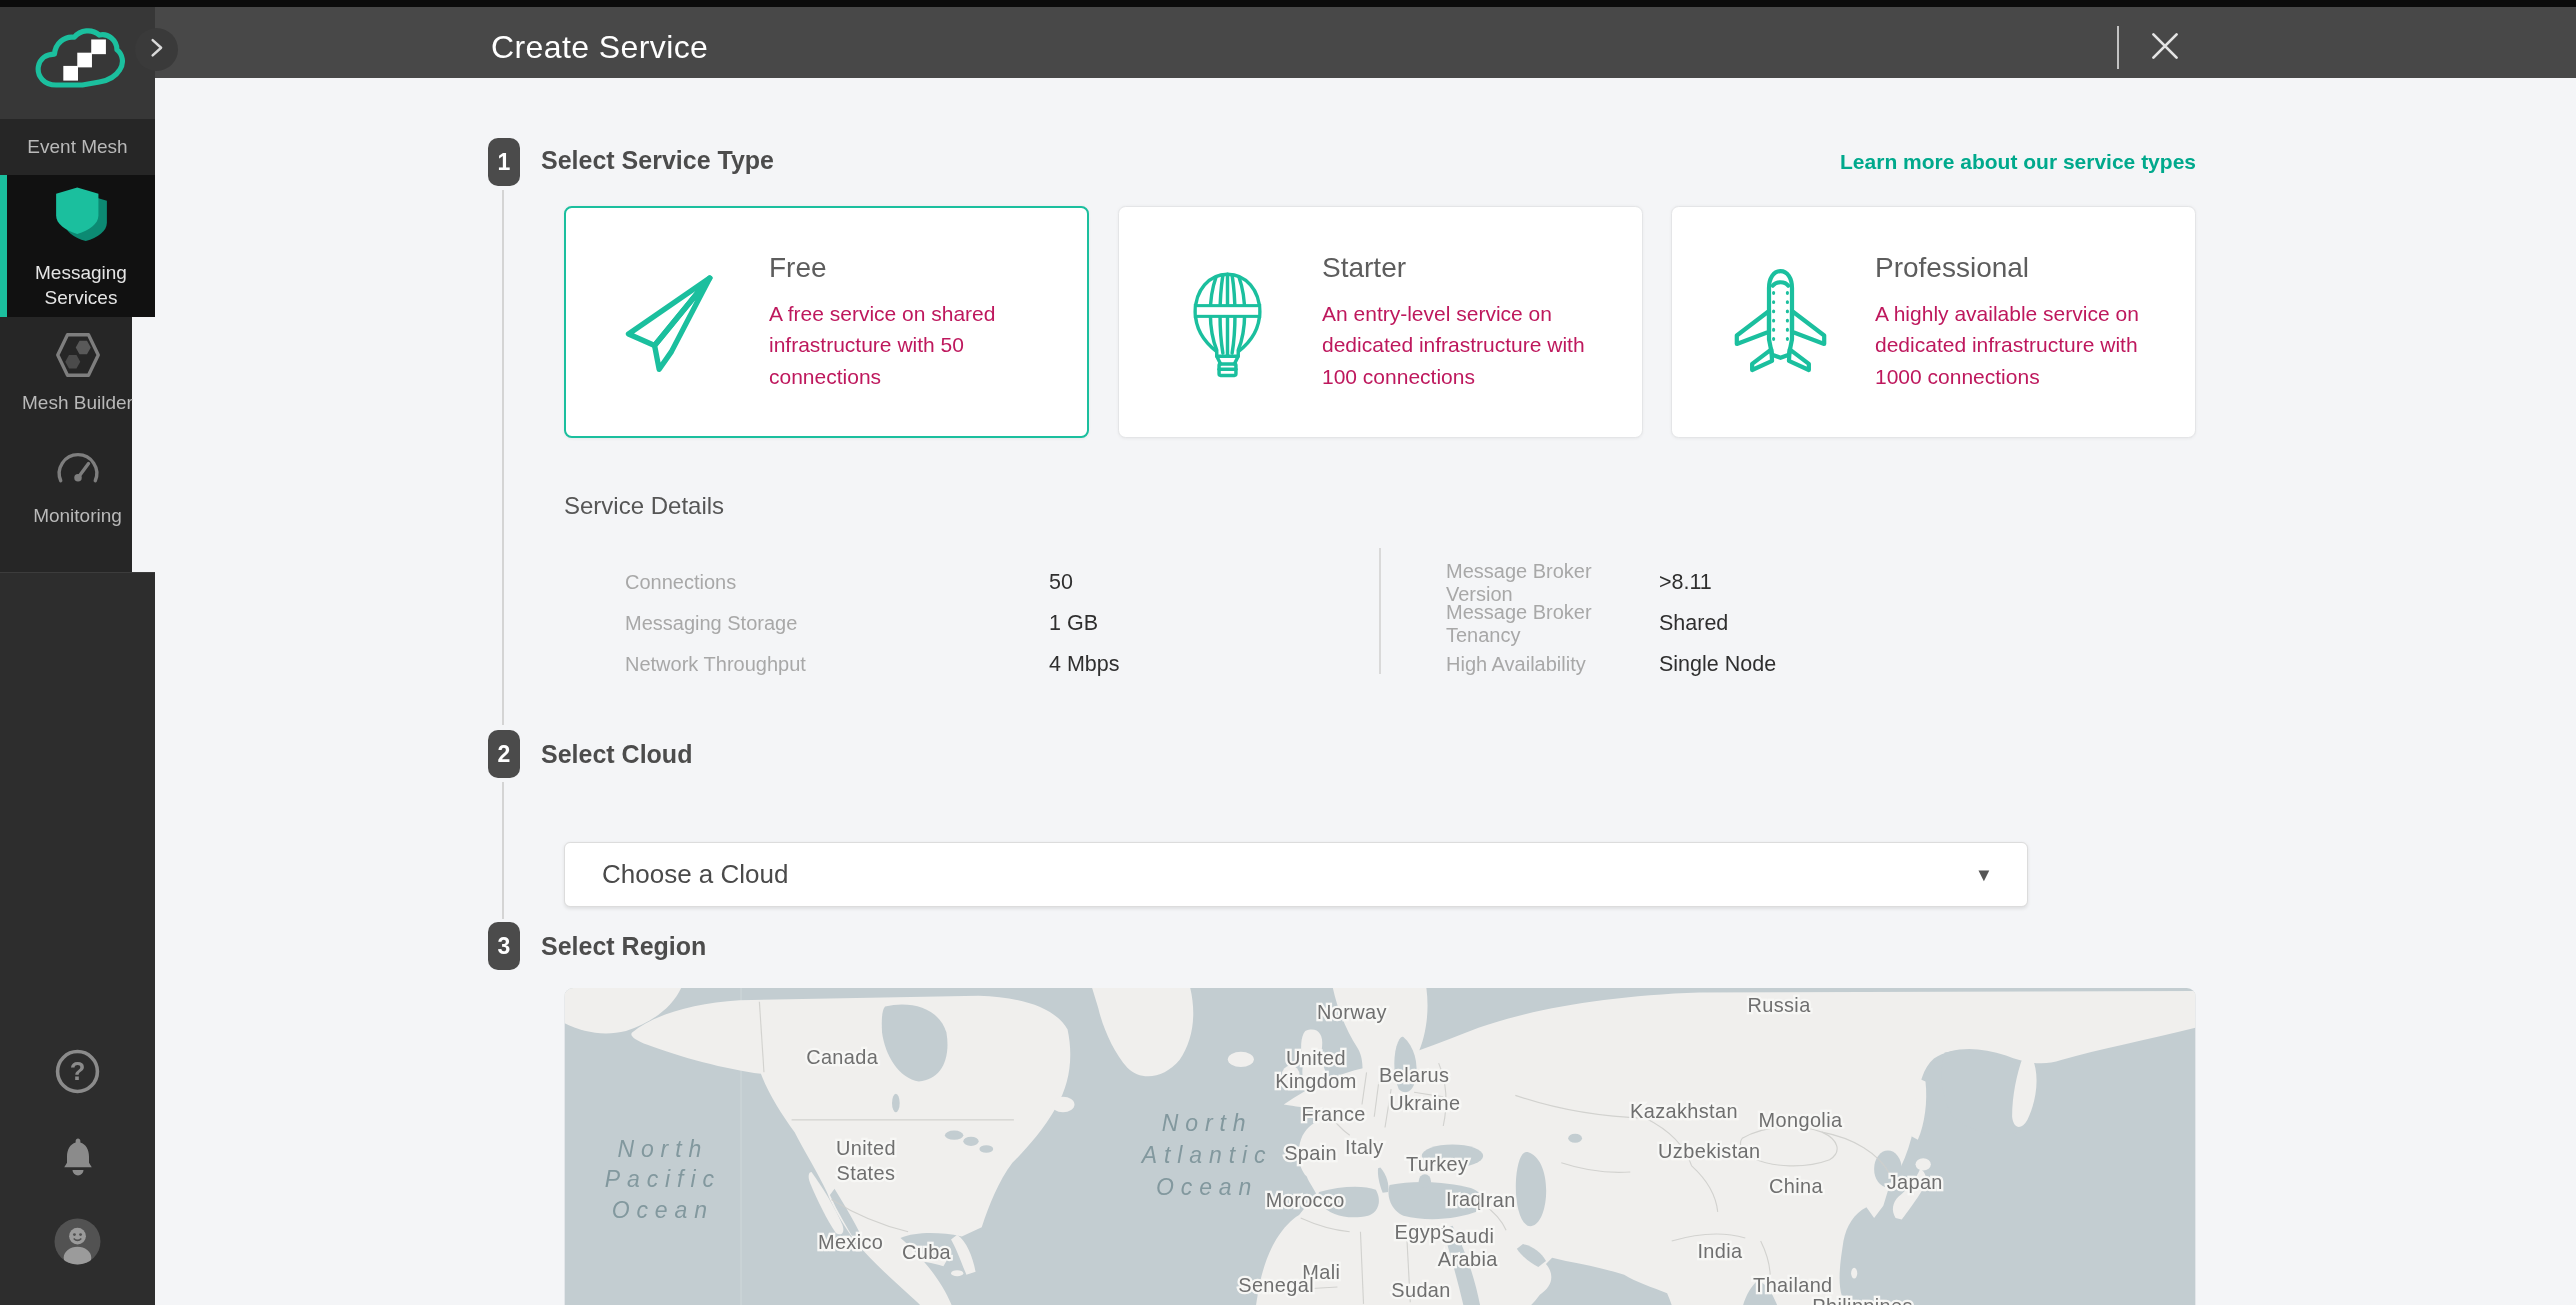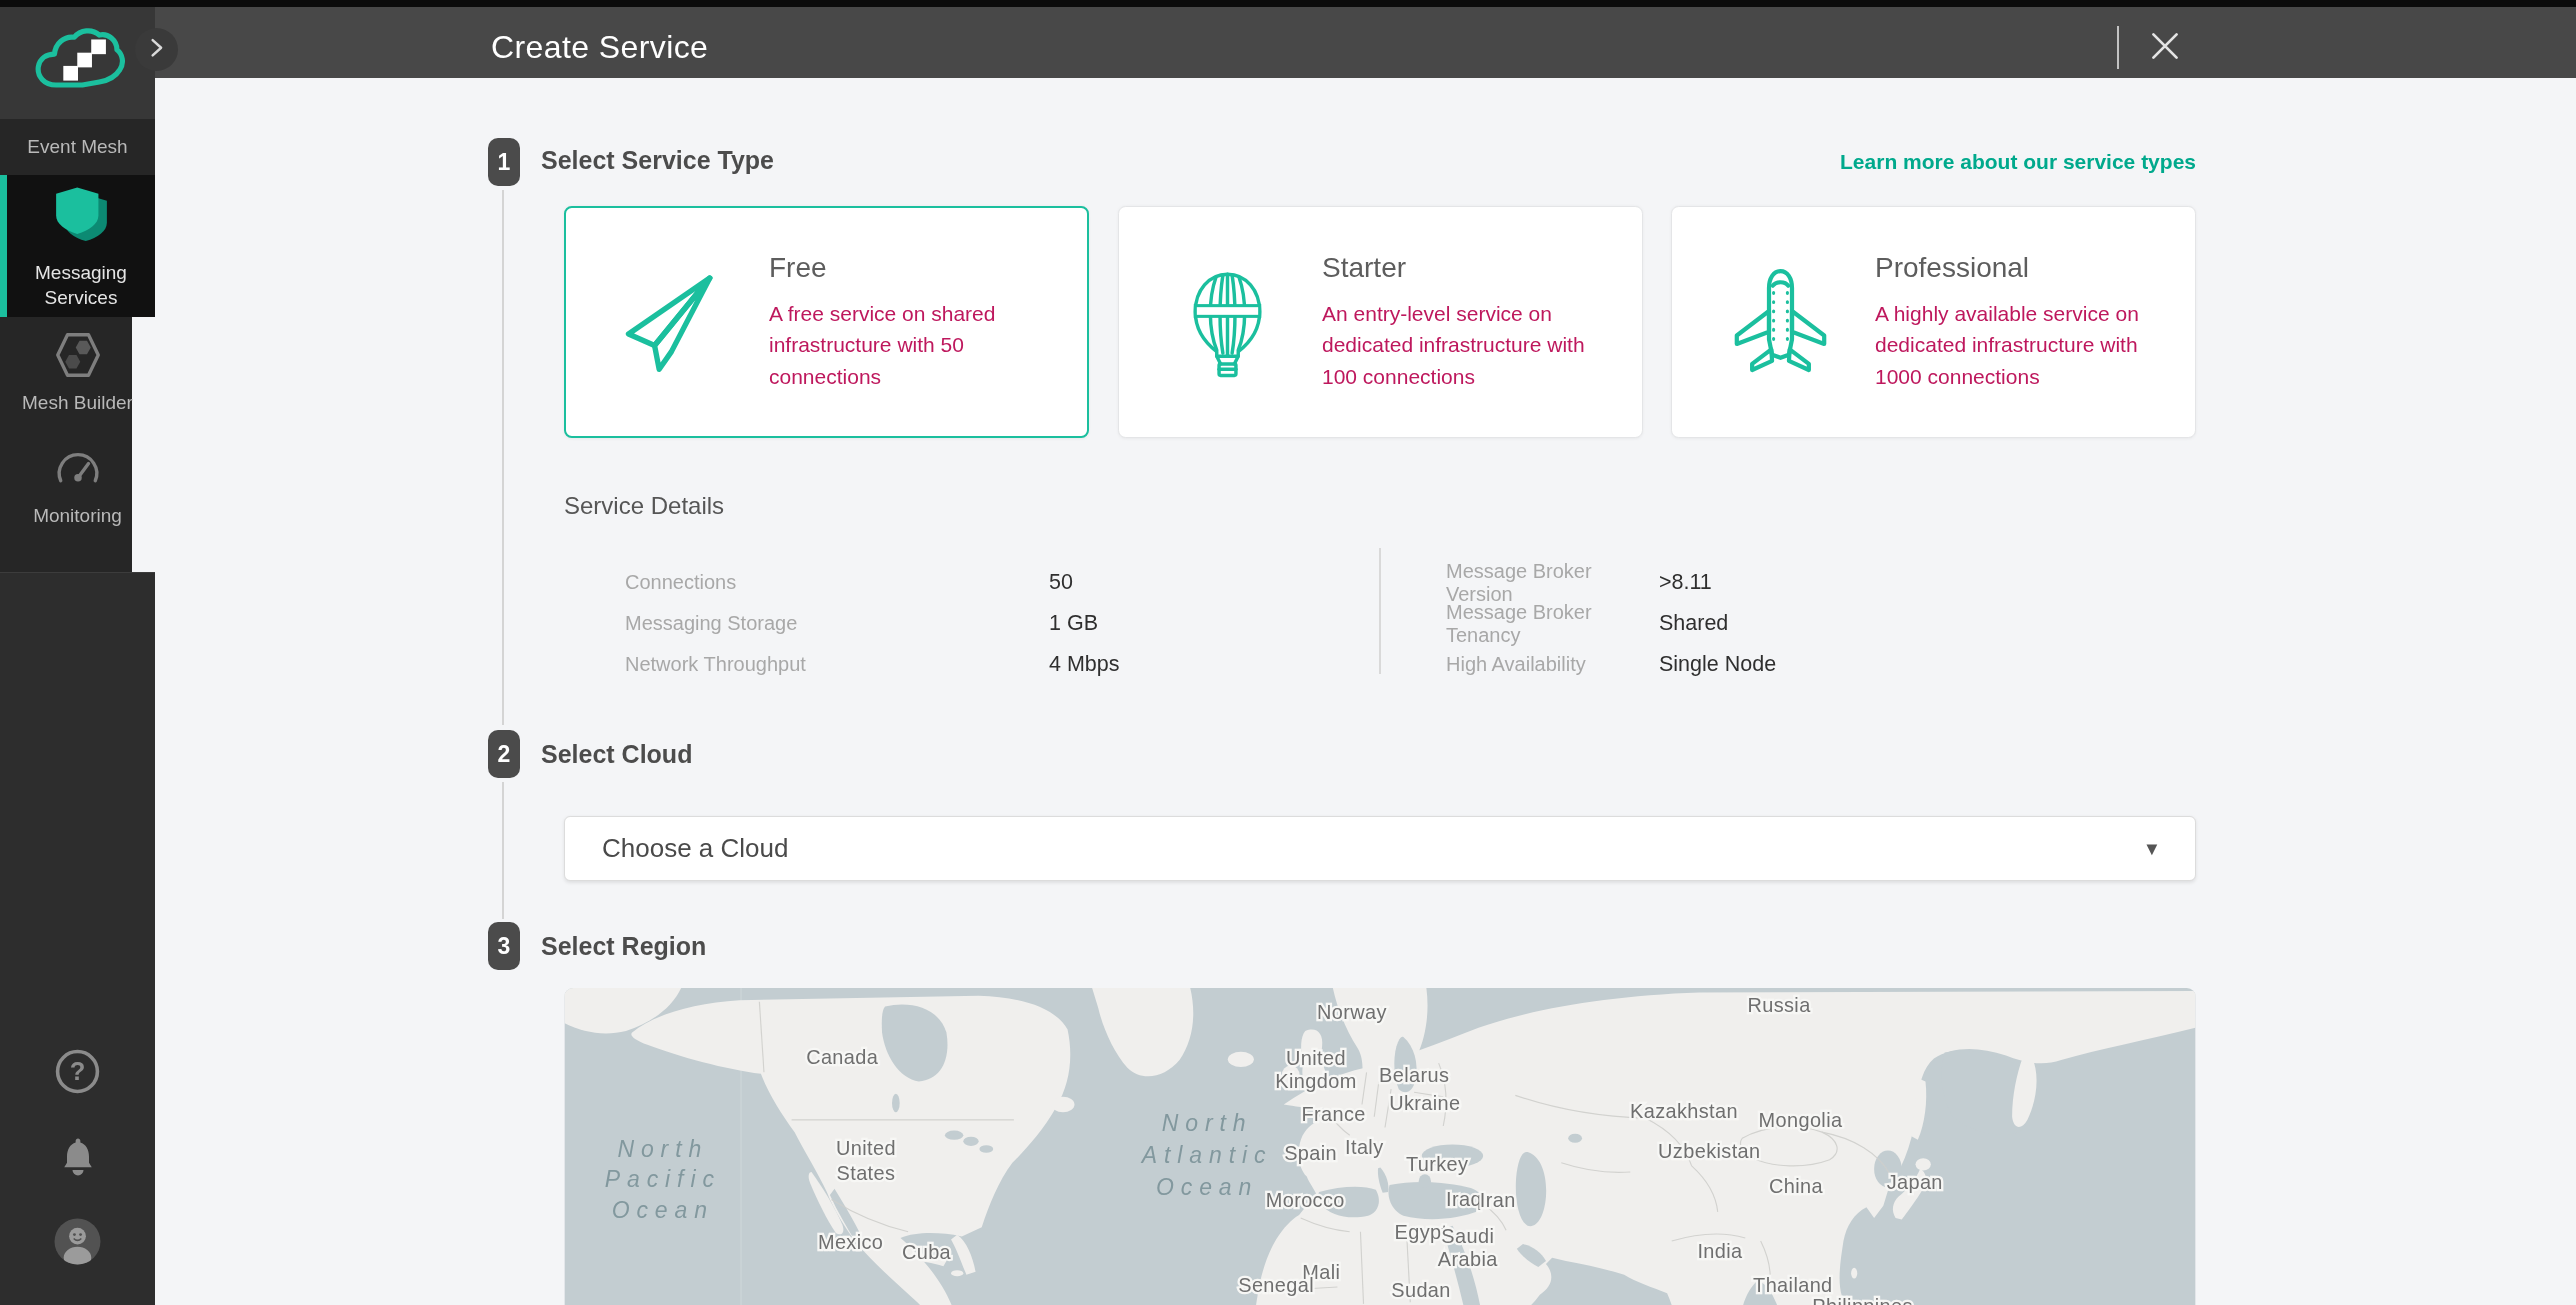--- a/index.html
+++ b/index.html
@@ -57,21 +57,21 @@
   .details-col { position:absolute; top:562px; }
   .details-left { left:625px; }
   .details-right { left:1418px;margin-left:28px; }
   .drow { height:41px; display:flex; align-items:center; }
   .details-left .dlabel { width:424px; } .details-right .dlabel { width:213px; }
   .dlabel { font-size:20px; color:#a8a8a8; flex:none; }
   .dvalue { font-size:21.5px; color:#2f2f2f; font-weight:500; }
   .details-divider { position:absolute; left:1379px; top:548px; width:1.5px; height:126px; background:#d9d9d9; }
 
   
-  .cloud-select { position:absolute; left:564px; top:816px; width:1632px; height:65px; background:#ffffff; border:0.8px solid #dcdcdc; border-radius:6.1px; box-shadow:0 1.5px 3.8px rgba(0,0,0,0.09); display:flex; align-items:center; padding:0 34px 0 37px; cursor:pointer; }
+  .cloud-select { position:absolute; left:564px; top:842px; width:1464px; height:65px; background:#ffffff; border:0.8px solid #dcdcdc; border-radius:6.1px; box-shadow:0 1.5px 3.8px rgba(0,0,0,0.09); display:flex; align-items:center; padding:0 34px 0 37px; cursor:pointer; }
   .cloud-value { font-size:26px; color:#4a4a4a; flex:1; }
   .cloud-caret { font-size:18.4px; color:#555555; }
 
   
   .map-wrap { position:absolute; left:564px; top:988px; width:1632px; height:318px; border-radius:9.2px 9.2px 0 0; overflow:hidden; cursor:pointer; }
   .country { font-family:"Liberation Sans",sans-serif; font-size:26px; font-weight:500; fill:#6f6f6f; stroke:#f7f7f5; stroke-width:6px; paint-order:stroke; text-anchor:middle; letter-spacing:0.5px; }
   .ocean-label { font-family:"Liberation Sans",sans-serif; font-size:30px; font-style:italic; fill:#82989e; text-anchor:middle; letter-spacing:9px; }
   .border-line { fill:none; stroke:#cfcfcc; stroke-width:1.5; opacity:0.9; }
 </style>
 </head>

